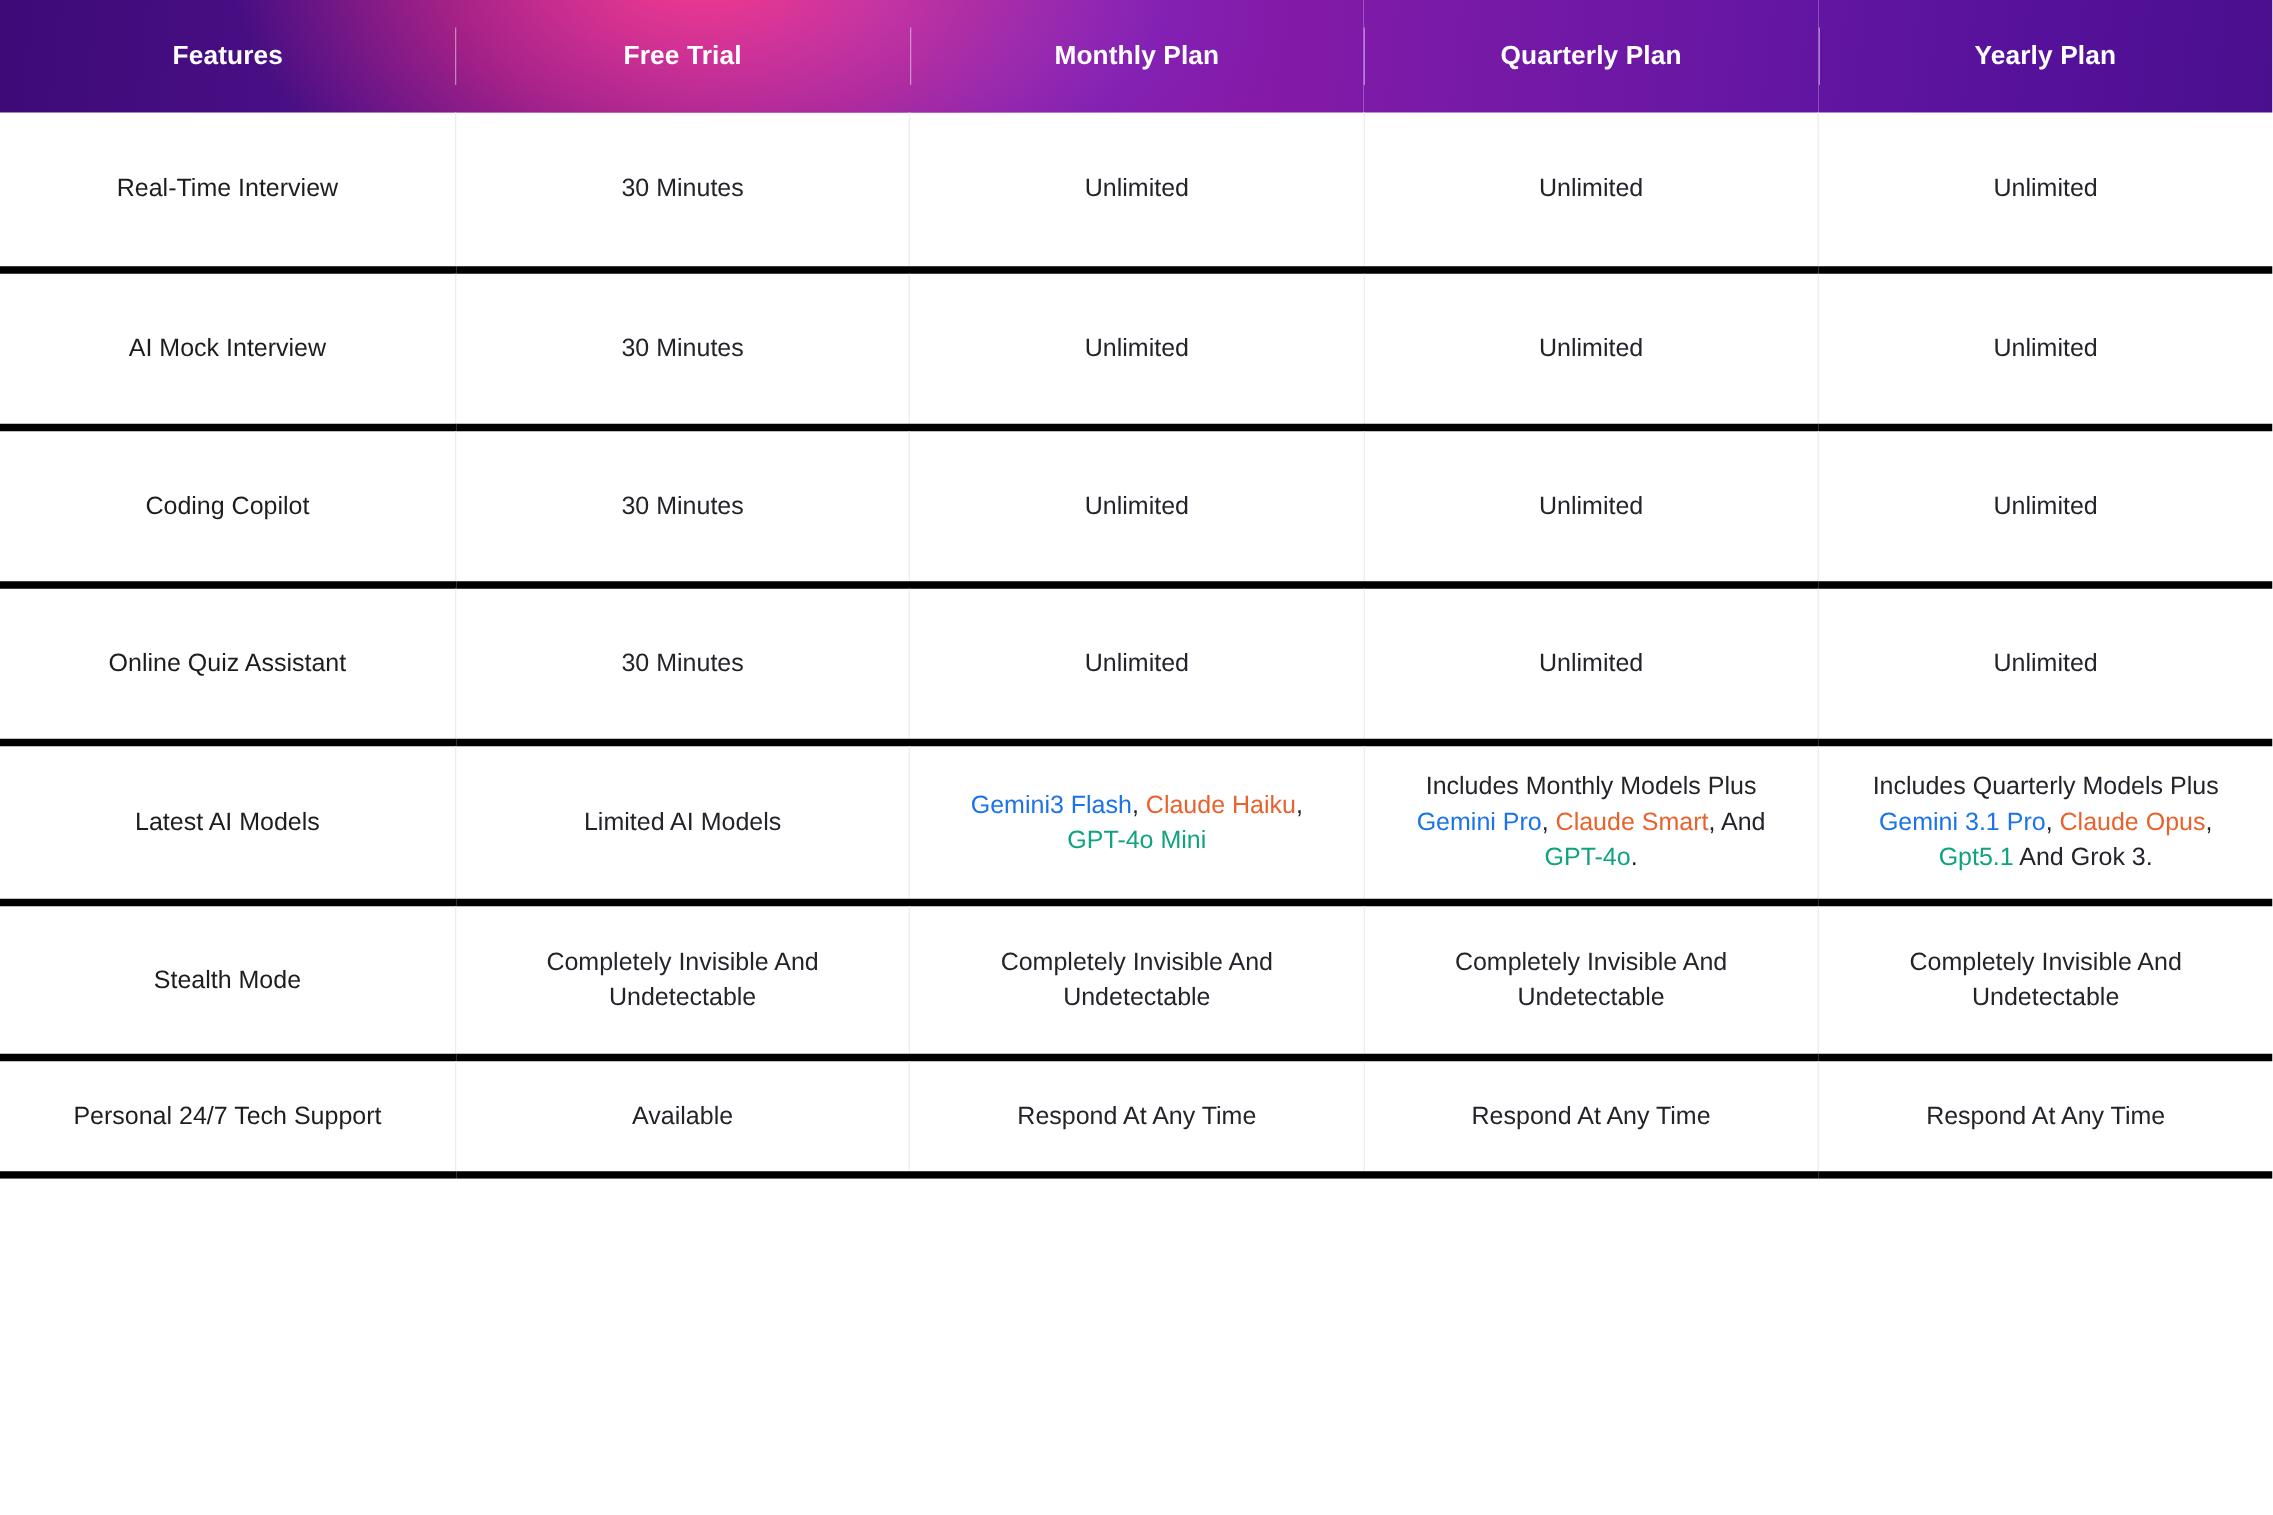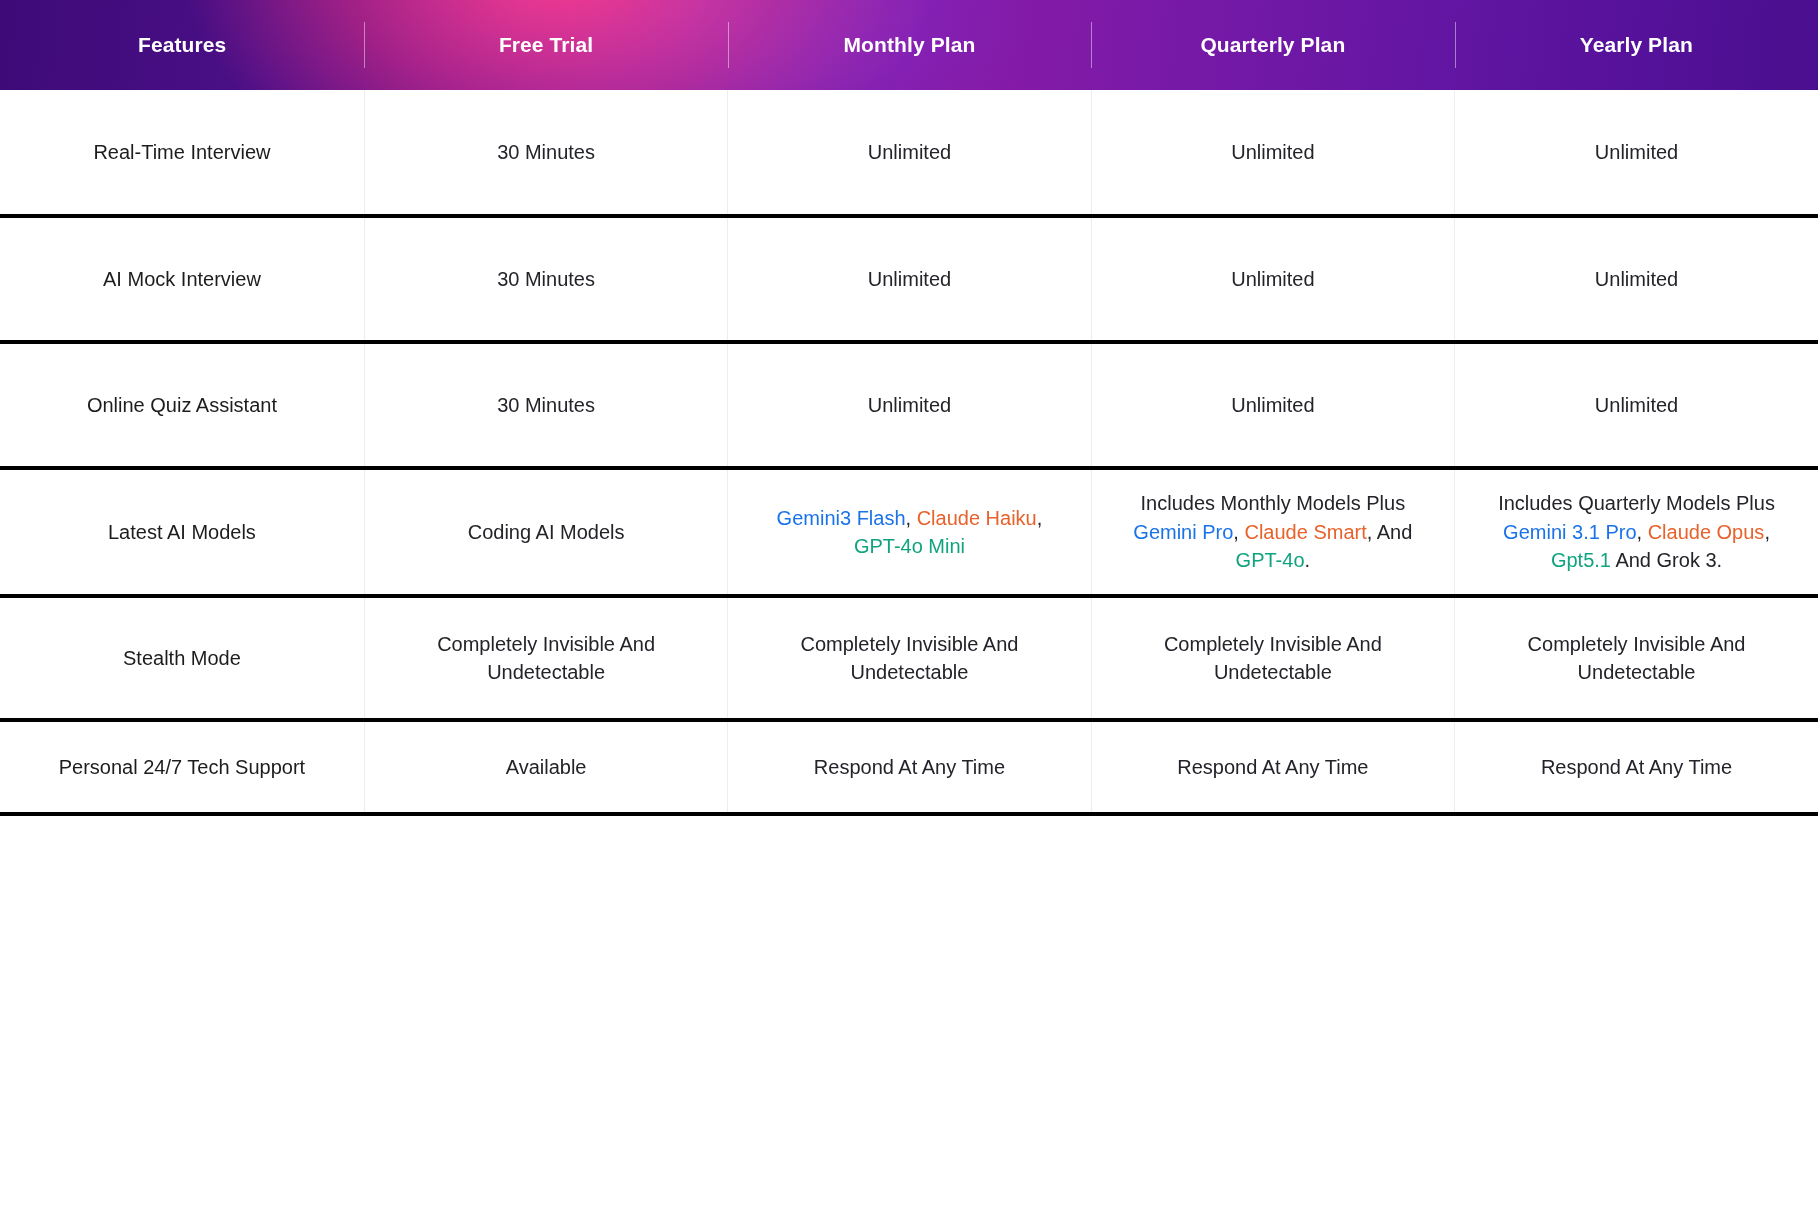--- a/index.html
+++ b/index.html
@@ -38,21 +38,21 @@
     content: "";
     position: absolute;
     left: 0;
     top: 22px;
     bottom: 22px;
     width: 1px;
     background: rgba(255,255,255,0.45);
   }
 
   tbody td {
-    border-bottom: 4px solid #000000;
+    border-bottom: 6px solid #000000;
     border-right: 1px solid #ececf1;
     text-align: center;
     vertical-align: middle;
     font-size: 20px;
     line-height: 1.42;
     color: #23232a;
     padding: 12px 26px;
   }
   tbody td:last-child { border-right: none; }
   tbody td.feature-name {
@@ -104,32 +104,39 @@
     </tr>
 
     <tr class="r-tall">
       <td class="feature-name">AI Mock Interview</td>
       <td>30 Minutes</td>
       <td>Unlimited</td>
       <td>Unlimited</td>
       <td>Unlimited</td>
     </tr>
 
+    <tr class="r-tall">
+      <td class="feature-name">Coding Copilot</td>
+      <td>30 Minutes</td>
+      <td>Unlimited</td>
+      <td>Unlimited</td>
+      <td>Unlimited</td>
+    </tr>
 
     <tr class="r-tall">
       <td class="feature-name">Online Quiz Assistant</td>
       <td>30 Minutes</td>
       <td>Unlimited</td>
       <td>Unlimited</td>
       <td>Unlimited</td>
     </tr>
 
     <tr class="r-models">
       <td class="feature-name">Latest AI Models</td>
-      <td>Coding AI Models</td>
+      <td>Limited AI Models</td>
       <td>
         <span class="cell-inner narrow"><span class="m-gemini">Gemini3 Flash</span><span class="m-plain">, </span><span class="m-claude">Claude Haiku</span><span class="m-plain">, </span><span class="m-gpt">GPT-4o Mini</span></span>
       </td>
       <td>
         <span class="cell-inner narrow"><span class="m-plain">Includes Monthly Models Plus </span><span class="m-gemini">Gemini Pro</span><span class="m-plain">, </span><span class="m-claude">Claude Smart</span><span class="m-plain">, And </span><span class="m-gpt">GPT-4o</span><span class="m-plain">.</span></span>
       </td>
       <td>
         <span class="cell-inner narrow"><span class="m-plain">Includes Quarterly Models Plus </span><span class="m-gemini">Gemini 3.1 Pro</span><span class="m-plain">, </span><span class="m-claude">Claude Opus</span><span class="m-plain">, </span><span class="m-gpt">Gpt5.1</span><span class="m-plain"> And </span><span class="m-plain">Grok 3</span><span class="m-plain">.</span></span>
       </td>
     </tr>

